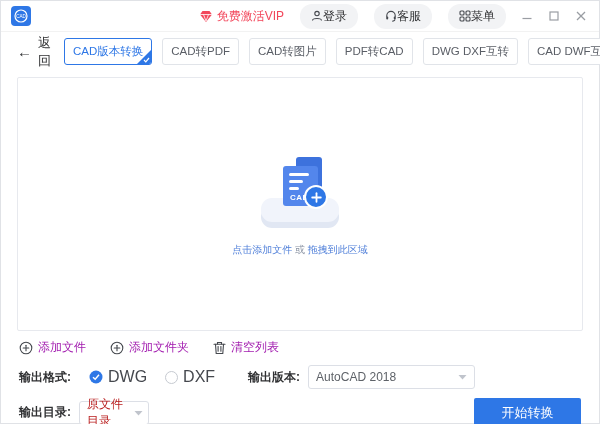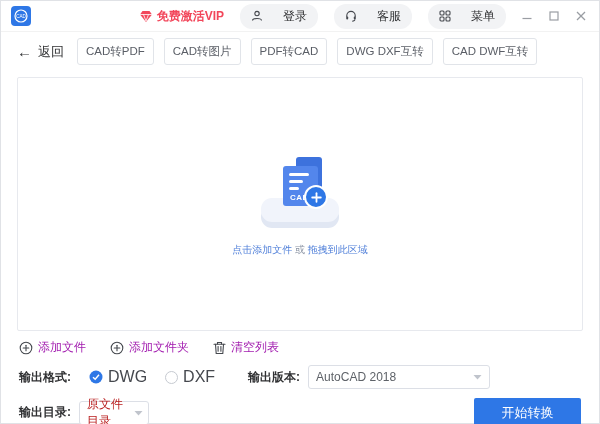--- a/index.html
+++ b/index.html
@@ -5,22 +5,22 @@
   * { margin:0; padding:0; box-sizing:border-box; }
   html,body { width:600px; height:424px; }
   body { font-family:"Liberation Sans","DejaVu Sans",sans-serif; background:#fff; overflow:hidden; }
   .window { width:600px; height:424px; background:#fff; border:1px solid #e0e2e6; display:flex; flex-direction:column; }
 
   
   .titlebar { height:31px; display:flex; align-items:center; padding:0 12px 0 10px; border-bottom:1px solid #f2f2f2; flex:none; }
   .logo { width:20px; height:20px; background:#2e77e6; border-radius:4px; display:flex; align-items:center; justify-content:center; flex:none; }
   .app-title { font-size:13px; color:#30333a; margin-left:8px; }
   .tb-right { margin-left:auto; display:flex; align-items:center; }
-  .vip { display:flex; align-items:center; gap:4px; color:#f2465a; font-size:12px; cursor:pointer;font-weight:bold; }
-  .pill { display:flex; align-items:center; gap:20px; background:#f2f3f5; border-radius:12px; padding:4px 11px; font-size:12px; color:#303133; margin-left:16px; cursor:pointer; }
+  .vip { display:flex; align-items:center; gap:4px; color:#f2465a; font-size:12px; cursor:pointer; }
+  .pill { display:flex; align-items:center; gap:0; background:#f2f3f5; border-radius:12px; padding:4px 11px; font-size:12px; color:#303133; margin-left:16px; cursor:pointer; }
   .winbtn { margin-left:15px; color:#9a9da3; display:flex; align-items:center; cursor:pointer; }
 
   
   .tabrow { height:35px; display:flex; align-items:center; padding:4px 16px 0; flex:none; }
   .back { display:flex; align-items:center; gap:6px; font-size:13px; color:#303133; cursor:pointer; }
   .back .arrow { font-size:15px; color:#303133; }
   .tabs { display:flex; gap:10px; margin-left:13px; }
   .tab { position:relative; border:1px solid #e1e4e9; border-radius:3px; background:#fff; padding:5px 8px; font-size:11.5px; color:#5a5e66; cursor:pointer; white-space:nowrap; overflow:hidden; }
   .tab.active { border-color:#2e77e6; color:#2e77e6; }
   .tab .corner { display:none; }
@@ -46,21 +46,21 @@
   .action { display:flex; align-items:center; gap:5px; font-size:12px; color:#a21caf; cursor:pointer; }
 
   
   .formatrow { display:flex; align-items:center; padding:0 18px; margin-top:9px; flex:none; }
   .flabel { font-size:12px; font-weight:bold; color:#303133; }
   .radio-opt { display:flex; align-items:center; gap:5px; font-size:16px; color:#45484e; margin-left:18px; cursor:pointer; }
   .radio-opt .opt-txt { color:#45484e; }
   .radio-off { width:13px; height:13px; border-radius:50%; border:1px solid #c6cad1; background:#fff; }
   .select { height:24px; border:1px solid #dcdfe6; border-radius:3px; background:#fff; display:flex; align-items:center; justify-content:space-between; padding:0 7px; font-size:12px; color:#5e6268; cursor:pointer; }
   .ver-label { margin-left:33px; }
-  .ver-select { width:182px; margin-left:8px; }
+  .ver-select { width:167px; margin-left:8px; }
 
   
   .bottomrow { display:flex; align-items:center; padding:0 18px 0; margin-top:9px; flex:none; }
   .dir-select { width:70px; margin-left:8px; color:#b91c1c; padding:0 5px 0 7px; }
   .start-btn { margin-left:auto; width:107px; height:29px; background:#2e77e6; color:#fff; font-size:13px; border:none; border-radius:2px; display:flex; align-items:center; justify-content:center; cursor:pointer; }
 
   svg { display:block; }
 </style>
 </head>
 <body>
@@ -139,20 +139,29 @@
       </span>
     </div>
   </div>
 
   <div class="tabrow">
     <div class="back">
       <span class="arrow">←</span>
       <span>返回</span>
     </div>
     <div class="tabs">
+      <div class="tab active">
+        <span>CAD版本转换</span>
+        <span class="corner"></span>
+        <span class="corner-check">
+          <svg width="7" height="6" viewBox="0 0 7 6">
+              <polyline points="1,3 2.8,4.8 6,1" fill="none" stroke="#fff" stroke-width="1.2"></polyline>
+            </svg>
+        </span>
+      </div>
       <div class="tab"><span>CAD转PDF</span></div>
       <div class="tab"><span>CAD转图片</span></div>
       <div class="tab"><span>PDF转CAD</span></div>
       <div class="tab"><span>DWG DXF互转</span></div>
       <div class="tab"><span>CAD DWF互转</span></div>
     </div>
   </div>
 
   <div class="dropzone">
     <div class="dz-icon">

